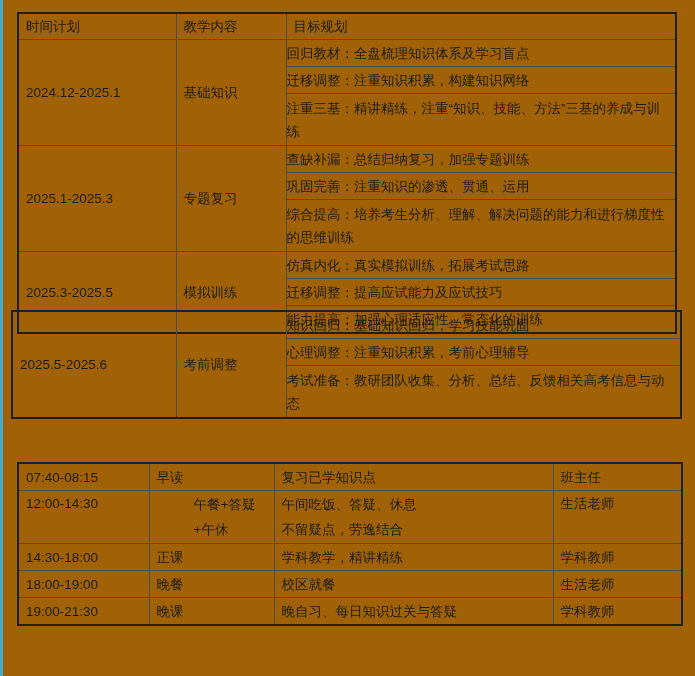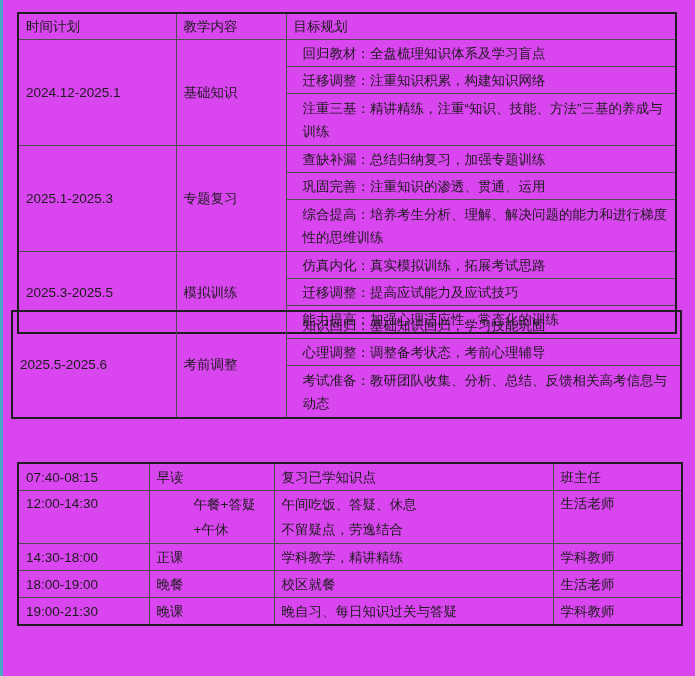--- a/index.html
+++ b/index.html
@@ -4,21 +4,21 @@
 <style>
   html,body{margin:0;padding:0;}
   body{
     font-family:"Liberation Sans","DejaVu Sans",sans-serif;
     background:#fff;
   }
   .page{
     position:relative;
     width:695px;
     height:676px;
-    background:#d946ef;
+    background:#a16207;
     overflow:hidden;
     color:#1c1c1c;
   }
   .accent-stripe{
     position:absolute;
     left:0;top:0;
     width:3px;height:676px;
     background:#4aa9c6;
   }
   table{
@@ -39,21 +39,21 @@
     vertical-align:middle;
     line-height:23px;
     overflow:hidden;
   }
   .plan col.c1{width:158px;} .plan col.c2{width:110px;}
   .plan-detached col.c1{width:164px;} .plan-detached col.c2{width:110px;}
   .schedule col.c1{width:131px;} .schedule col.c2{width:125px;} .schedule col.c3{width:279px;}
   tr.h-head td, tr.h-head th{height:20px;}
   tr.h-single td{height:24px;}
   tr.h-double td{height:49px;}
-  .goal-cell{padding-left:16px;}
+  .goal-cell{padding-left:0;}
   .two-line div{line-height:25px;}
 </style>
 </head>
 <body>
 
 <div class="page">
   <div class="accent-stripe"></div>
 
   <table class="plan">
     <colgroup>
@@ -112,21 +112,21 @@
         <col class="c2">
         <col class="c3">
       </colgroup>
     <tbody>
       <tr class="h-single">
         <td rowspan="3">2025.5-2025.6</td>
         <td rowspan="3">考前调整</td>
         <td class="goal-cell">知识回归：基础知识回归，学习技能巩固</td>
       </tr>
       <tr class="h-single">
-        <td class="goal-cell">心理调整：调整备考状态，考前心理辅导</td>
+        <td class="goal-cell">心理调整：注重知识积累，考前心理辅导</td>
       </tr>
       <tr class="h-double">
         <td class="goal-cell">考试准备：教研团队收集、分析、总结、反馈相关高考信息与动态</td>
       </tr>
     </tbody>
   </table>
 
   <table class="schedule">
     <colgroup>
         <col class="c1">

